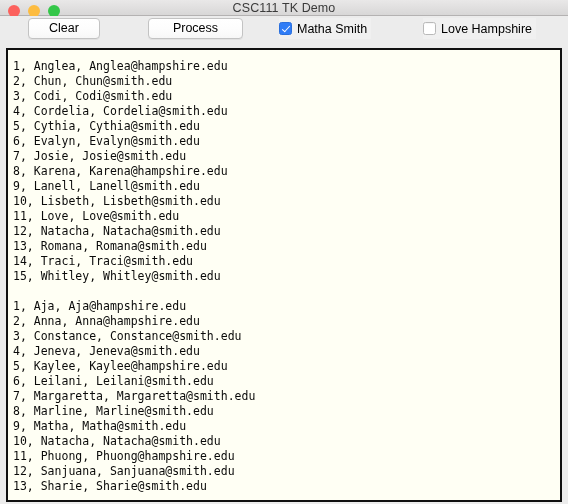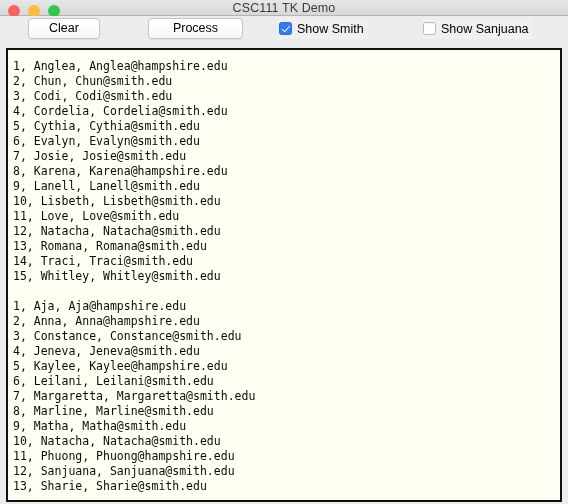--- a/index.html
+++ b/index.html
@@ -181,26 +181,26 @@
   </div>
 
   <div id="toolbar">
 
     <button id="btn-clear" class="tk-button">Clear</button>
 
     <button id="btn-process" class="tk-button">Process</button>
 
     <div id="chk-smith" class="tk-check">
       <span class="box on"></span>
-      <span class="chk-label">Show Smith</span>
+      <span class="chk-label">Matha Smith</span>
     </div>
 
     <div id="chk-hampshire" class="tk-check">
       <span class="box off"></span>
-      <span class="chk-label">Show Sanjuana</span>
+      <span class="chk-label">Love Hampshire</span>
     </div>
 
   </div>
 
   <div id="textarea-wrap">
     <div id="textarea" style="background: rgb(255, 255, 244);">1, Anglea, Anglea@hampshire.edu
 2, Chun, Chun@smith.edu
 3, Codi, Codi@smith.edu
 4, Cordelia, Cordelia@smith.edu
 5, Cythia, Cythia@smith.edu

